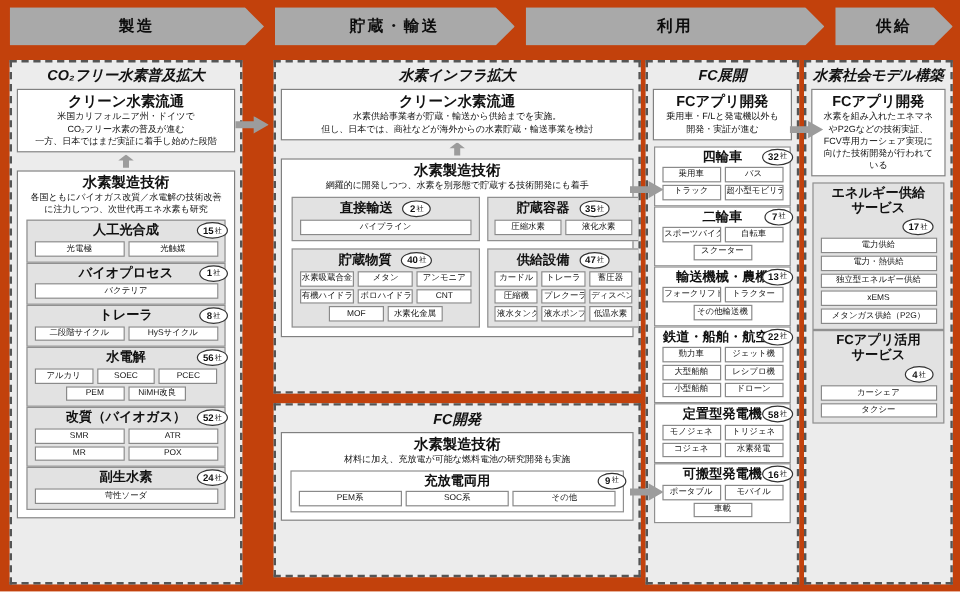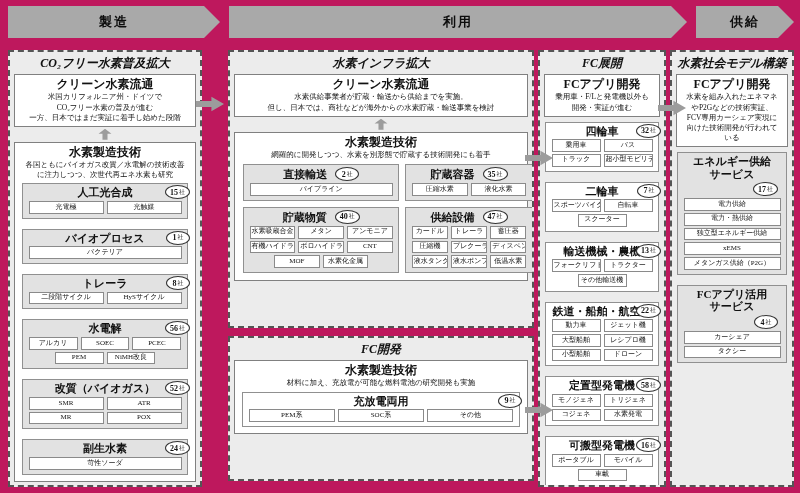--- a/index.html
+++ b/index.html
@@ -1,37 +1,37 @@
 <!DOCTYPE html>
 <html><head>
 <meta charset="utf-8">
 <style>
   html,body{margin:0;padding:0;background:#fff;}
-  .canvas{position:relative;width:800px;height:493px;background:#be185d;overflow:hidden;
-          font-family:Liberation Serif, serif;color:#111;}
+  .canvas{position:relative;width:800px;height:493px;background:#c2410c;overflow:hidden;
+          font-family:Liberation Sans, sans-serif;color:#111;}
   
   .arrow-band{position:absolute;top:6px;left:8px;width:786px;height:32px;display:flex;gap:9px;}
   .stage-arrow{background:#a9a9a9;display:flex;align-items:center;justify-content:center;
                font-size:13px;font-weight:bold;letter-spacing:2px;color:#0d0d0d;
                clip-path:polygon(0 0, calc(100% - 16px) 0, 100% 50%, calc(100% - 16px) 100%, 0 100%);}
   .sa1{width:212px;} .sa2{width:200px;} .sa3{width:98px;} .sa4{flex:1;}
   
   .col{position:absolute;background:#ececec;border:2px dashed #555;box-sizing:border-box;overflow:hidden;}
   #col1{left:8px;top:50px;width:194px;height:437px;}
   #col2a{left:228px;top:50px;width:306px;height:278px;}
   #col2b{left:228px;top:336px;width:306px;height:145px;}
   #col3{left:538px;top:50px;width:128px;height:437px;}
   #col4{left:670px;top:50px;width:124px;height:437px;}
   .col-title{margin:3px 4px 2px;text-align:center;font-size:12px;font-weight:bold;font-style:italic;}
   
   .wbox{background:#fff;border:1px solid #808080;margin:2px 4px;padding:2px 2px 3px;}
   .wbox-title{text-align:center;font-weight:bold;font-size:12px;line-height:1.2;}
   .wbox-body,.wbox-desc{text-align:center;font-size:7.5px;line-height:1.35;white-space:pre-line;margin-top:1px;}
   
-  .groups{display:flex;flex-direction:column;gap:10px;padding:3px 5px;}
+  .groups{display:flex;flex-direction:column;gap:0;padding:3px 5px;}
   .grid2{display:grid;grid-template-columns:1fr 1fr;gap:6px;padding:4px 6px;}
   .group{position:relative;background:#e2e2e2;border:1px solid #909090;padding:2px 4px 4px;box-sizing:border-box;}
   .white-groups .group{background:#fff;}
   .group-head{position:relative;}
   .group-title{display:block;font-size:11px;font-weight:bold;text-align:center;line-height:1.15;white-space:pre-line;}
   .badge{min-width:24px;height:14px;padding:0 4px;background:#fff;border:1px solid #333;border-radius:50%;
          display:inline-flex;align-items:center;justify-content:center;gap:1px;
          font-size:8px;font-weight:bold;box-sizing:border-box;}
   .badge .unit{font-size:6px;font-weight:normal;}
   .v-side .badge{position:absolute;top:-1px;right:-7px;z-index:2;}
@@ -49,20 +49,23 @@
 </style>
 </head>
 <body>
 
 <div class="canvas">
 
   <div class="arrow-band">
     <div class="stage-arrow sa1">
         <span>製造</span>
       </div>
+    <div class="stage-arrow sa2">
+        <span>貯蔵・輸送</span>
+      </div>
     <div class="stage-arrow sa4">
         <span>利用</span>
       </div>
     <div class="stage-arrow sa3">
         <span>供給</span>
       </div>
   </div>
 
   <section class="col" id="col1">
     <h2 class="col-title">CO₂フリー水素普及拡大</h2>

